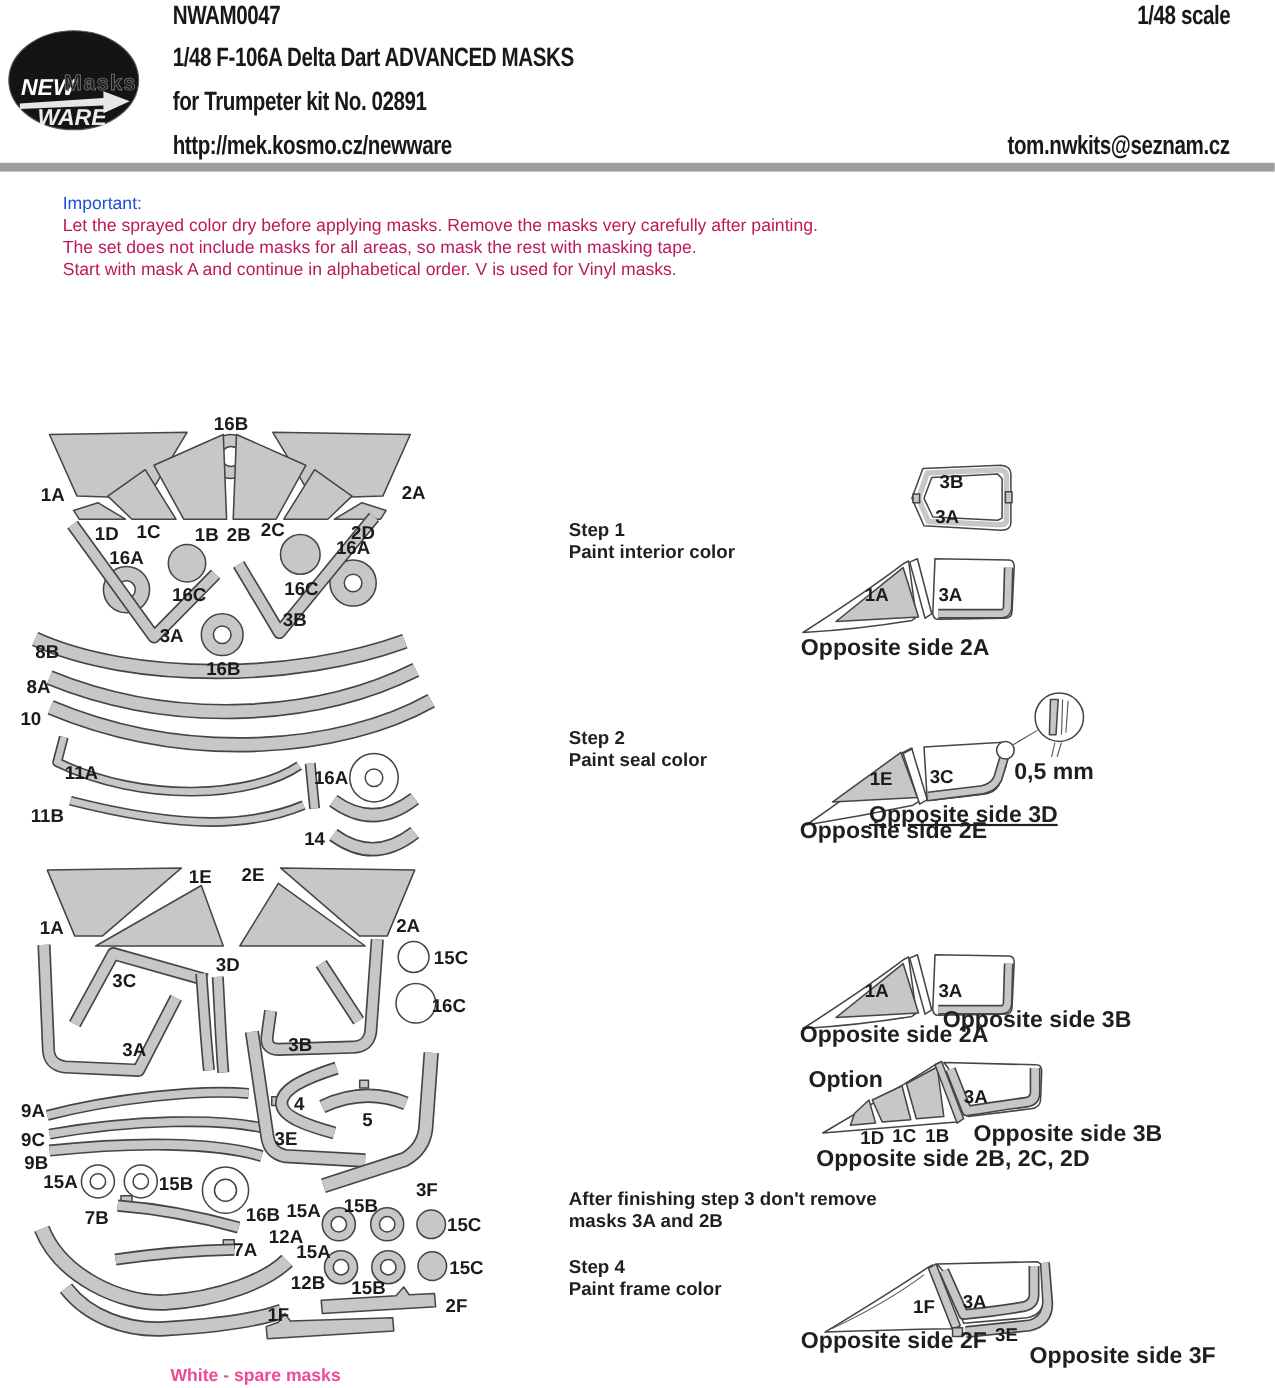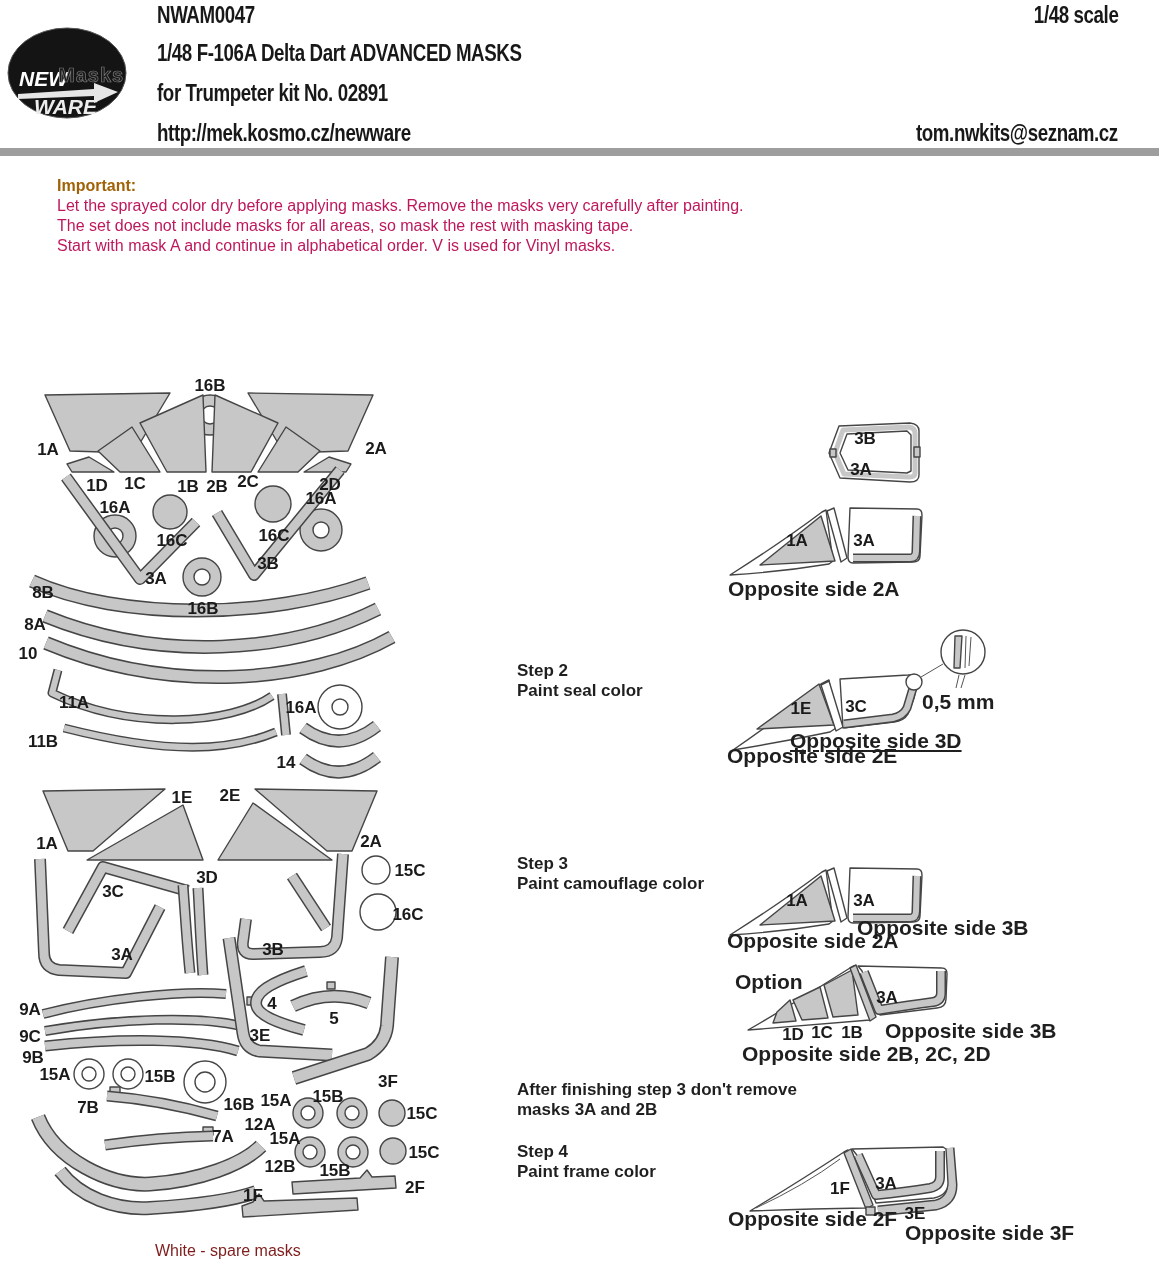--- a/index.html
+++ b/index.html
@@ -6,35 +6,35 @@
   #page{position:relative;width:1159px;height:1262px;background:#fff;overflow:hidden;
         font-family:"Liberation Sans",sans-serif;color:#222;}
   .abs{position:absolute;}
   
   .hline{position:absolute;font-weight:bold;font-size:24px;letter-spacing:-0.5px;white-space:nowrap;
          transform:scaleX(0.78);transform-origin:0 0;color:#181818;}
   .hline.r{transform-origin:100% 0;}
   #rule{position:absolute;left:0;top:148px;width:1159px;height:8px;background:#9e9e9e;}
   
   .imp{position:absolute;left:57px;font-size:16px;line-height:20px;color:#be185d;white-space:nowrap;}
-  .imp.b{font-weight:bold;color:#a16207;}
+  .imp.b{font-weight:normal;color:#1d4ed8;}
   
   .shape{fill:#c7c7c7;stroke:#454545;stroke-width:1.4;stroke-linejoin:round;}
   .white{fill:#ffffff;stroke:#454545;stroke-width:1.4;stroke-linejoin:round;}
   .bo{fill:none;stroke:#454545;stroke-linecap:butt;stroke-linejoin:round;}
   .bi{fill:none;stroke:#c7c7c7;stroke-linecap:butt;stroke-linejoin:round;}
   .thin{fill:none;stroke:#555;stroke-width:1;}
   .lbl{font-family:"Liberation Sans",sans-serif;font-weight:bold;font-size:17px;fill:#1a1a1a;text-anchor:middle;}
   .logo-new{font:italic bold 21px "Liberation Sans",sans-serif;fill:#ffffff;}
   .logo-masks{font:bold 20px "Liberation Sans",sans-serif;fill:#1c1c1c;stroke:#7a7a7a;stroke-width:0.7;letter-spacing:1px;}
   .logo-ware{font:italic bold 21px "Liberation Sans",sans-serif;fill:#ededed;}
   
   .note{position:absolute;font-weight:bold;font-size:21px;color:#1f1f1f;white-space:nowrap;}
   .steptitle{position:absolute;font-weight:bold;font-size:17px;line-height:20px;color:#1f1f1f;white-space:nowrap;}
-  .foot{position:absolute;font-weight:normal;font-size:16px;color:#7f1d1d;white-space:nowrap;}
+  .foot{position:absolute;font-weight:bold;font-size:16px;color:#ec4899;white-space:nowrap;}
 </style>
 </head>
 <body>
 
 <div id="page">
 
   <svg class="abs" style="left:6px;top:26px" width="122" height="94" viewBox="0 0 122 94">
     <ellipse cx="61" cy="47" rx="59" ry="45" fill="#141414" stroke="#555" stroke-width="1"></ellipse>
     <polygon points="12,68 88,63 88,57 112,66 88,77 88,70 12,73" fill="#e6e6e6"></polygon>
     <g>
@@ -219,20 +219,24 @@
         <text x="275" y="779" class="lbl">15A</text>
         <text x="270" y="807" class="lbl">12B</text>
         <text x="325" y="811" class="lbl">15B</text>
         <text x="414" y="793" class="lbl">15C</text>
         <text x="405" y="828" class="lbl">2F</text>
         <text x="243" y="836" class="lbl">1F</text>
       </g>
   </svg>
   <div class="foot" style="left:155px;top:1242px;">White - spare masks</div>
 
+  <div class="steptitle" style="left:517px;top:472px;">
+    <div>Step 1</div>
+    <div>Paint interior color</div>
+  </div>
   <svg class="abs" style="left:825px;top:415px" width="135" height="85" viewBox="0 0 135 85">
     <path class="white" d="M4,38 L14,11 L85,8 Q94,9 94,16 L94,60 Q94,67 85,67 L15,63 Z"></path>
     <path class="bi" stroke-width="5" d="M10,38 L18,15 L84,12 Q90,13 90,18 L90,58 Q90,62 84,62 L19,59 Z"></path>
     <path class="white" stroke-width="1.1" d="M15,38 L22,19 L82,16 L86,20 L86,56 L82,58 L23,55 Z"></path>
     <rect class="shape" x="89" y="32" width="6" height="10"></rect>
     <rect class="shape" x="5" y="34" width="6" height="8"></rect>
     <g>
         <text x="40" y="29" class="lbl">3B</text>
         <text x="36" y="60" class="lbl">3A</text>
       </g>
@@ -272,24 +276,20 @@
     <line class="thin" x1="275" y1="47" x2="271" y2="60"></line>
     <g>
         <text x="111" y="86" class="lbl">1E</text>
         <text x="166" y="84" class="lbl">3C</text>
       </g>
   </svg>
   <div class="note" style="left:922px;top:690px;">0,5 mm</div>
   <div class="note" style="left:790px;top:729px;text-decoration:underline;">Opposite side 3D</div>
   <div class="note" style="left:727px;top:744px;">Opposite side 2E</div>
 
-  <div class="steptitle" style="left:517px;top:854px;">
-    <div>Step 3</div>
-    <div>Paint camouflage color</div>
-  </div>
   <svg class="abs" style="left:690px;top:850px" width="270" height="100" viewBox="0 0 270 100">
     <path class="white" d="M40,85 Q95,50 132,22 L136,20 L143,71 L139,74 Q90,82 40,85 Z"></path>
     <path class="shape" d="M70,75 L131,26 L145,71 Z"></path>
     <polygon class="white" points="137,21 144,18 157,68 151,72"></polygon>
     <path class="white" d="M160,18 L227,19 Q232,19 232,25 L230,66 Q230,72 223,72 L163,73 Q158,73 158,67 Z"></path>
     <path class="bo" stroke-width="9" d="M163,68 L220,68 Q226,68 226,61 L227,26"></path>
     <path class="bi" stroke-width="6" d="M163,68 L220,68 Q226,68 226,61 L227,26"></path>
     <g>
         <text x="107" y="56" class="lbl">1A</text>
         <text x="174" y="56" class="lbl">3A</text>
@@ -337,15 +337,15 @@
     <path class="bi" stroke-width="7" d="M168,10 L186,50 Q215,47 240,43 Q250,41 250,32 L250,6"></path>
     <polygon class="shape" points="154,8 161,4 183,60 176,64"></polygon>
     <rect class="shape" x="176" y="62" width="9" height="8"></rect>
     <g>
         <text x="150" y="49" class="lbl">1F</text>
         <text x="196" y="44" class="lbl">3A</text>
         <text x="225" y="74" class="lbl">3E</text>
       </g>
   </svg>
   <div class="note" style="left:728px;top:1207px;">Opposite side 2F</div>
-  <div class="note" style="left:905px;top:1221px;">Opposite side 3F</div>
+  <div class="note" style="left:936px;top:1221px;">Opposite side 3F</div>
 
 </div>
 
 </body></html>

